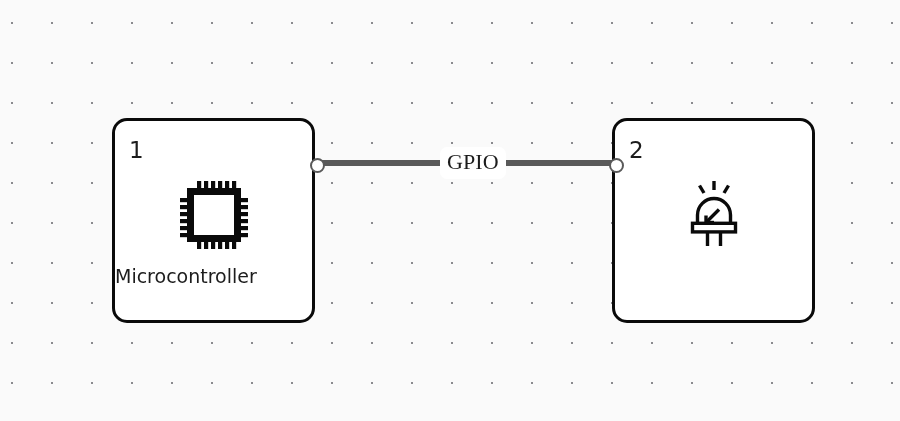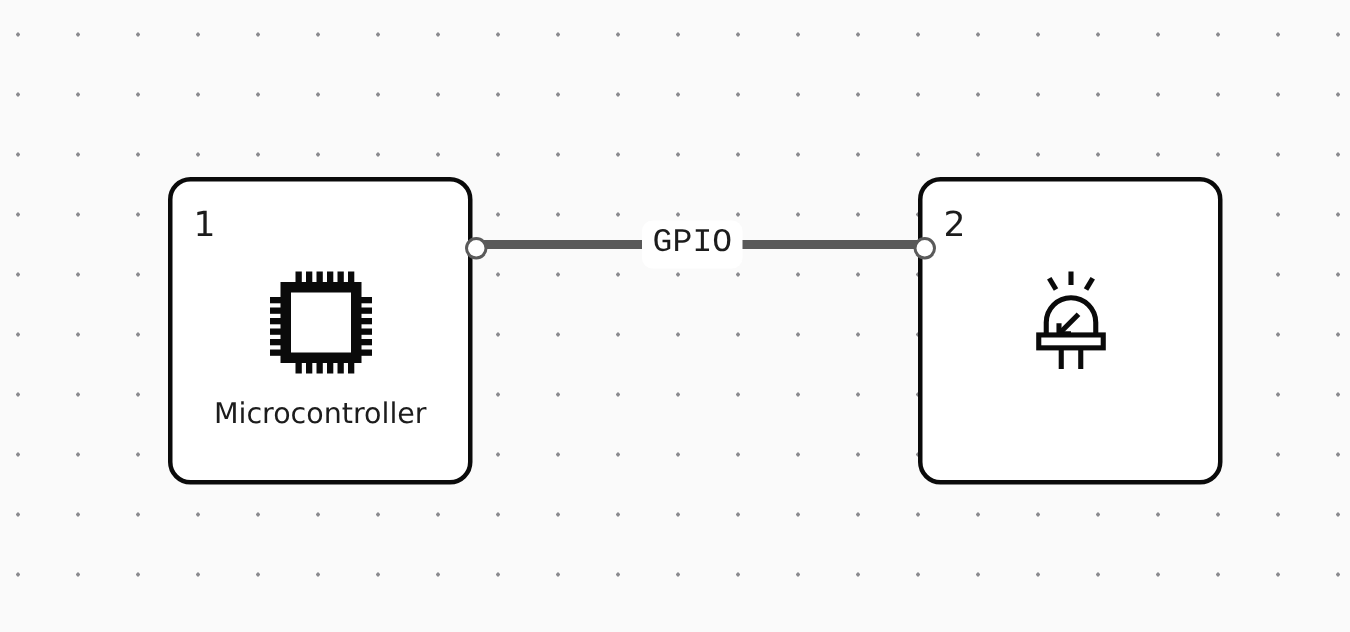--- a/index.html
+++ b/index.html
@@ -41,21 +41,22 @@
   .edge-label {
     position: absolute;
     background: #ffffff;
     border-radius: 7px;
     padding: 1px 7px 3px 7px;
     color: #1c1c1c;
     font-size: 22px;
     line-height: 28px;
     letter-spacing: 0.1px;
     white-space: nowrap;
-    font-family: Liberation Mono, monospace;
+    font-family: Liberation Serif, serif;
+    margin-left: 12px;
   }
 
   
   .node {
     position: absolute;
     box-sizing: border-box;
     background: #ffffff;
     border: 3px solid #0a0a0a;
     border-radius: 15px;
   }
@@ -79,21 +80,21 @@
     justify-content: center;
     align-items: center;
     height: 76px;
   }
 
   .node-label {
     position: absolute;
     left: 0;
     right: 0;
     top: 143px;
-    text-align: center;
+    text-align: left;
     font-size: 19px;
     line-height: 24px;
     color: #1c1c1c;
     font-family: "DejaVu Sans", "Liberation Sans", sans-serif;
   }
 
   
   .port {
     position: absolute;
     width: 15px;

